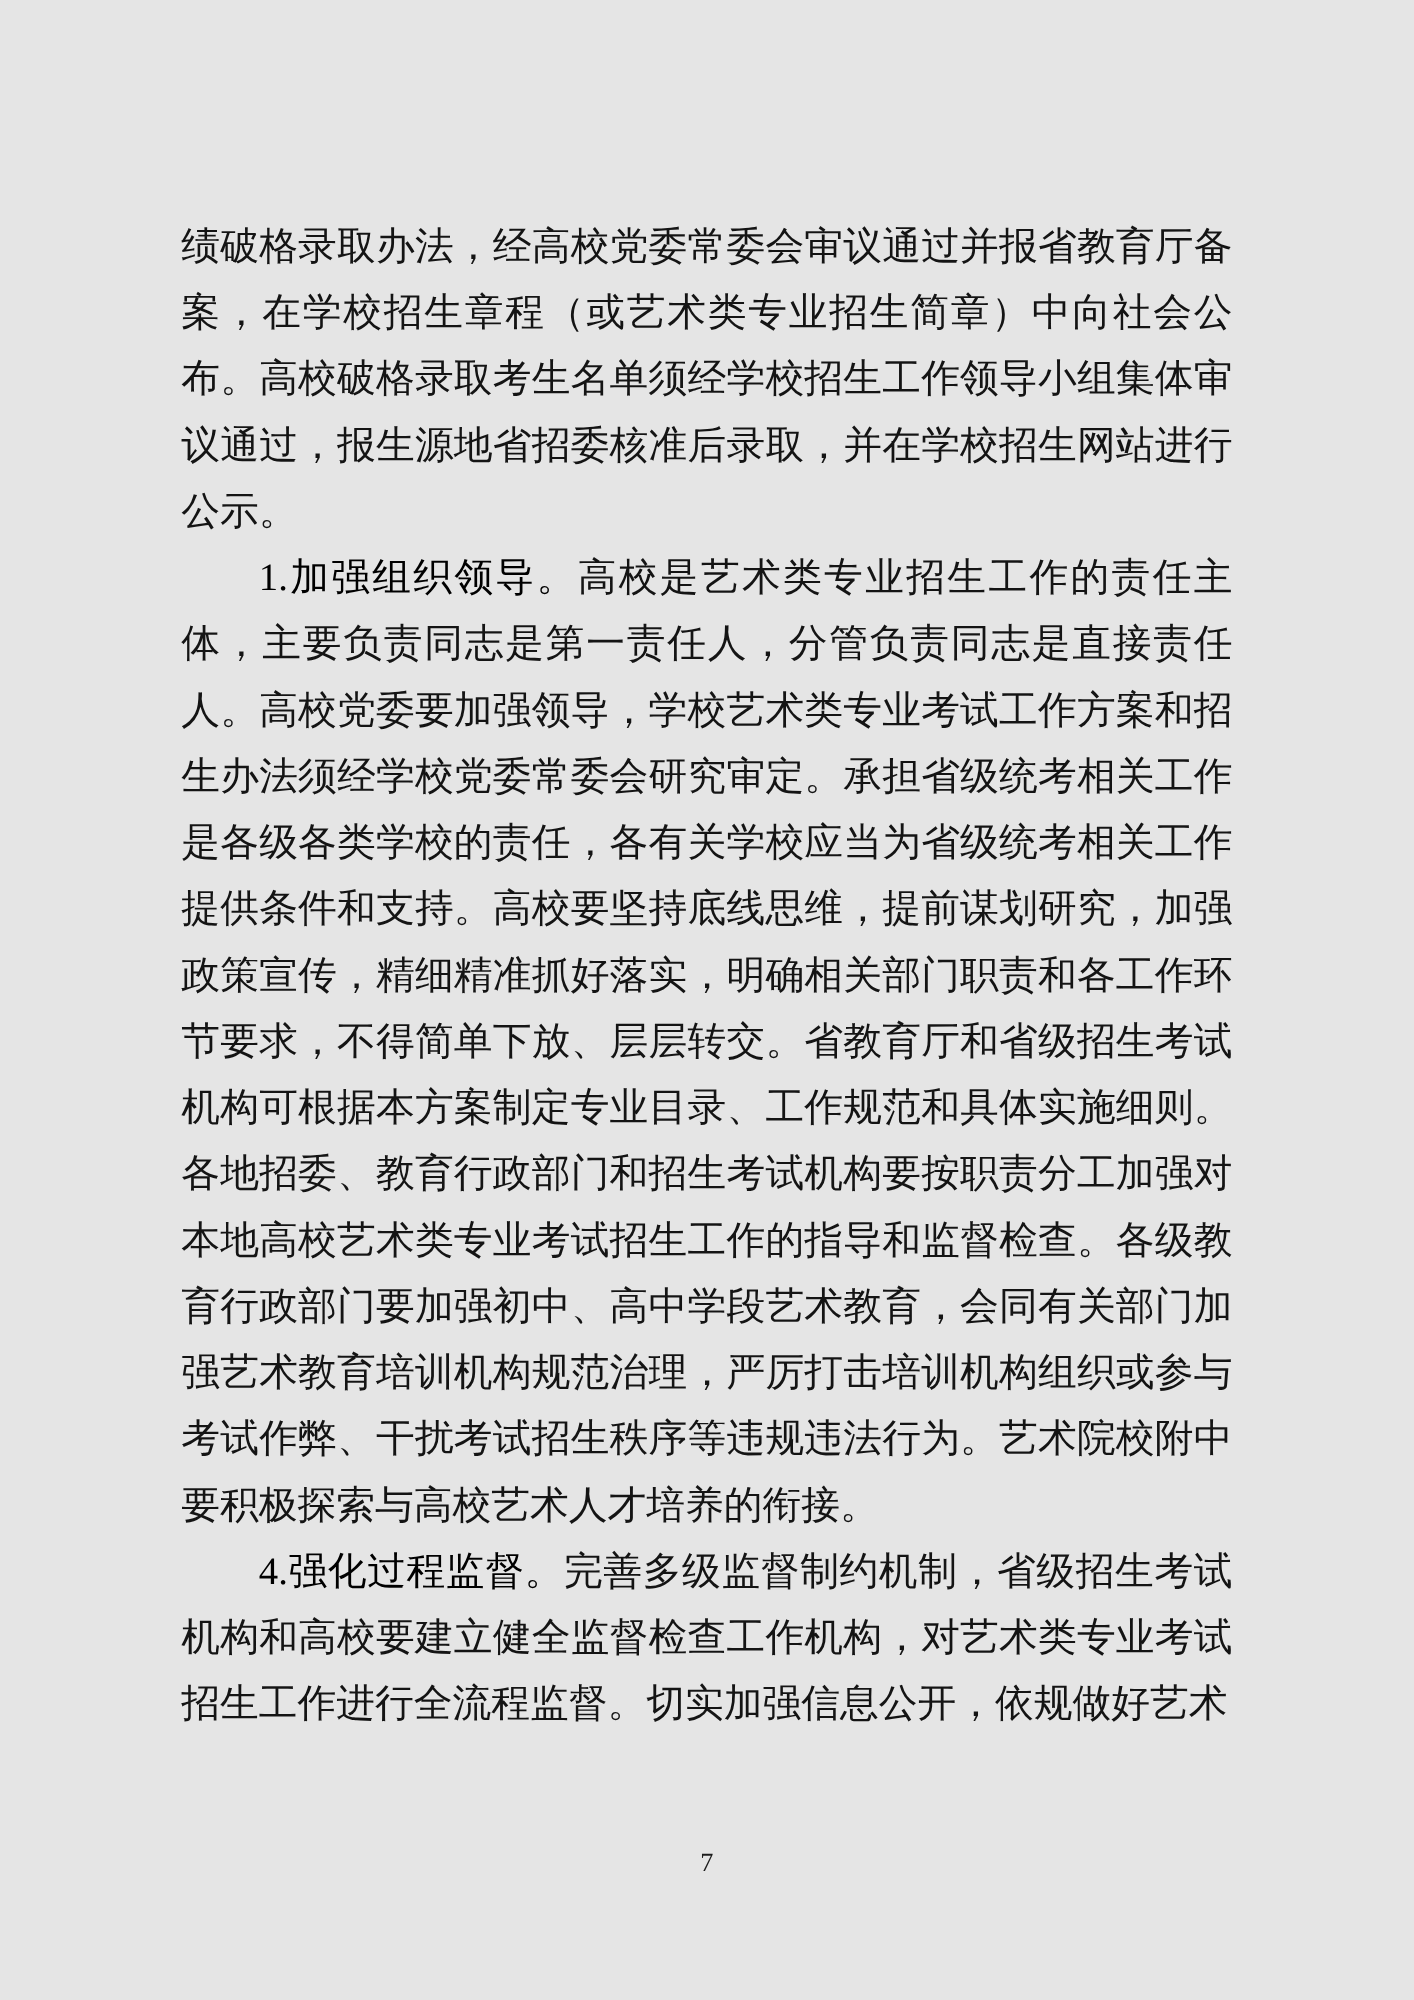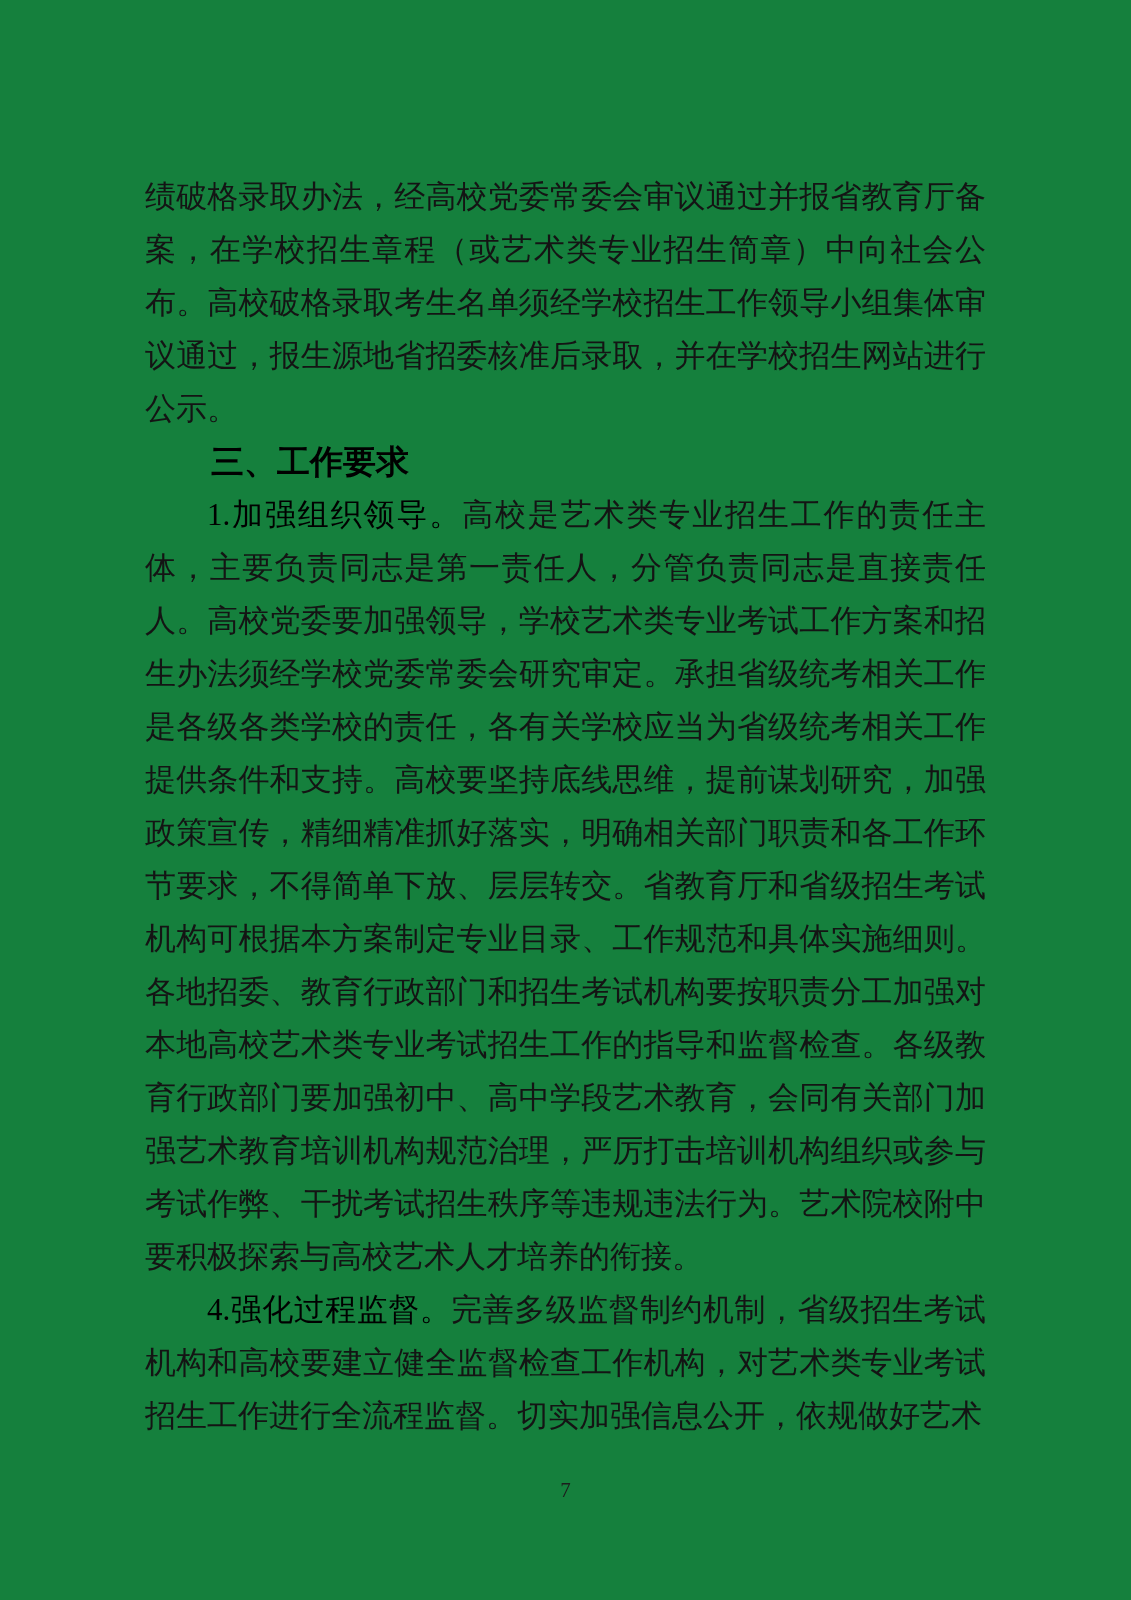--- a/index.html
+++ b/index.html
@@ -4,21 +4,21 @@
   <style>
     html, body {
       margin: 0;
       padding: 0;
       background: #ffffff;
     }
     .page {
       position: relative;
       width: 1131px;
       height: 1600px;
-      background: #15803d;
+      background: #e5e5e5;
       overflow: hidden;
     }
     .content {
       position: absolute;
       left: 145px;
       top: 170px;
       width: 841px;
       font-family: "Liberation Serif", "DejaVu Serif", serif;
       font-size: 31px;
       line-height: 53px;
@@ -63,21 +63,20 @@
   </style>
 </head>
 <body>
 
 <div class="page">
 
   <div class="content">
 
     <p>绩破格录取办法，经高校党委常委会审议通过并报省教育厅备案，在学校招生章程（或艺术类专业招生简章）中向社会公布。高校破格录取考生名单须经学校招生工作领导小组集体审议通过，报生源地省招委核准后录取，并在学校招生网站进行公示。</p>
 
-    <h2 class="section-heading">三、工作要求</h2>
 
     <p class="indented"><span class="para-lead">1.加强组织领导。</span><span>高校是艺术类专业招生工作的责任主体，主要负责同志是第一责任人，分管负责同志是直接责任人。高校党委要加强领导，学校艺术类专业考试工作方案和招生办法须经学校党委常委会研究审定。承担省级统考相关工作是各级各类学校的责任，各有关学校应当为省级统考相关工作提供条件和支持。高校要坚持底线思维，提前谋划研究，加强政策宣传，精细精准抓好落实，明确相关部门职责和各工作环节要求，不得简单下放、层层转交。省教育厅和省级招生考试机构可根据本方案制定专业目录、工作规范和具体实施细则。各地招委、教育行政部门和招生考试机构要按职责分工加强对本地高校艺术类专业考试招生工作的指导和监督检查。各级教育行政部门要加强初中、高中学段艺术教育，会同有关部门加强艺术教育培训机构规范治理，严厉打击培训机构组织或参与考试作弊、干扰考试招生秩序等违规违法行为。艺术院校附中要积极探索与高校艺术人才培养的衔接。</span></p>
 
     <p class="indented"><span class="para-lead">4.强化过程监督。</span><span>完善多级监督制约机制，省级招生考试机构和高校要建立健全监督检查工作机构，对艺术类专业考试招生工作进行全流程监督。切实加强信息公开，依规做好艺术</span></p>
 
   </div>
 
   <div class="page-number">7</div>
 
 </div>

